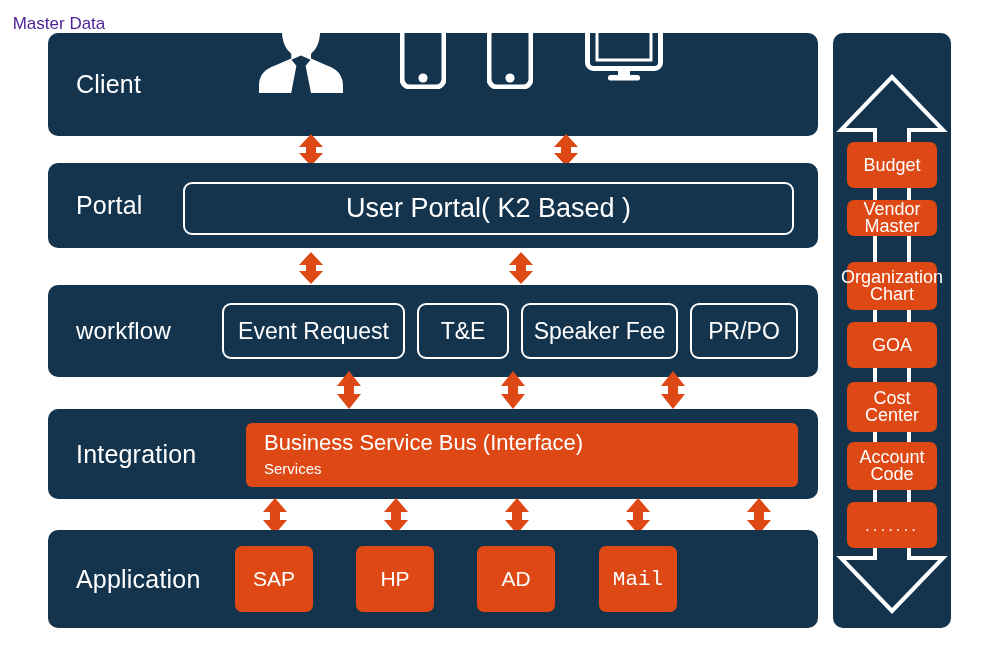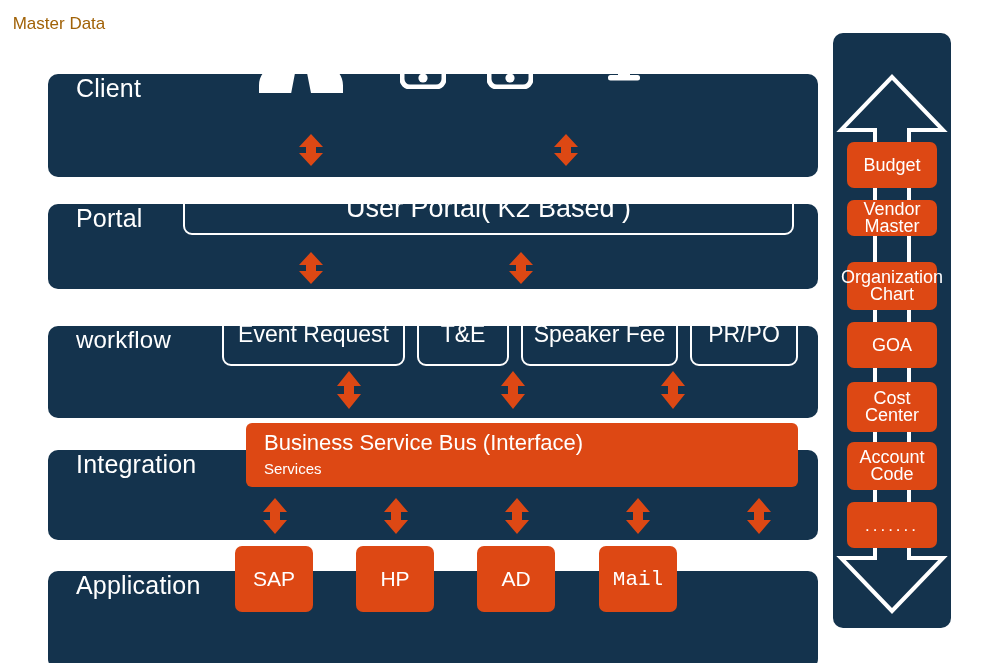--- a/index.html
+++ b/index.html
@@ -24,21 +24,21 @@
 
   
   .row {
     position: absolute;
     left: 48px;
     width: 770px;
     background: #14334d;
     border-radius: 10px;
     box-sizing: border-box;
     display: flex;
-    margin-top: 41px;
+    align-items: center;
   }
   .row-client      { top: 33px;  height: 103px; }
   .row-portal      { top: 163px; height: 85px;  }
   .row-workflow    { top: 285px; height: 92px;  }
   .row-integration { top: 409px; height: 90px;  }
   .row-application { top: 530px; height: 98px;  }
 
   .row-label {
     color: #ffffff;
     font-size: 25px;
@@ -83,21 +83,21 @@
     align-items: center;
     justify-content: center;
     color: #ffffff;
     font-size: 27px;
   }
 
   
   .wf-pill {
     position: absolute;
     top: 303px;
-    height: 63px;
+    height: 56px;
     border: 2px solid #ffffff;
     border-radius: 9px;
     box-sizing: border-box;
     display: flex;
     align-items: center;
     justify-content: center;
     color: #ffffff;
     font-size: 23px;
     white-space: nowrap;
   }
@@ -156,21 +156,21 @@
     background: #14334d;
     border-radius: 10px;
     box-sizing: border-box;
   }
   .master-title {
     position: absolute;
     top: 14px;
     left: 0;
     width: 118px;
     text-align: center;
-    color: #a16207;
+    color: #4c1d95;
     font-size: 17px;
   }
   .master-arrow {
     position: absolute;
     left: 833px;
     top: 33px;
     width: 118px;
     height: 595px;
   }
   .md-item {

